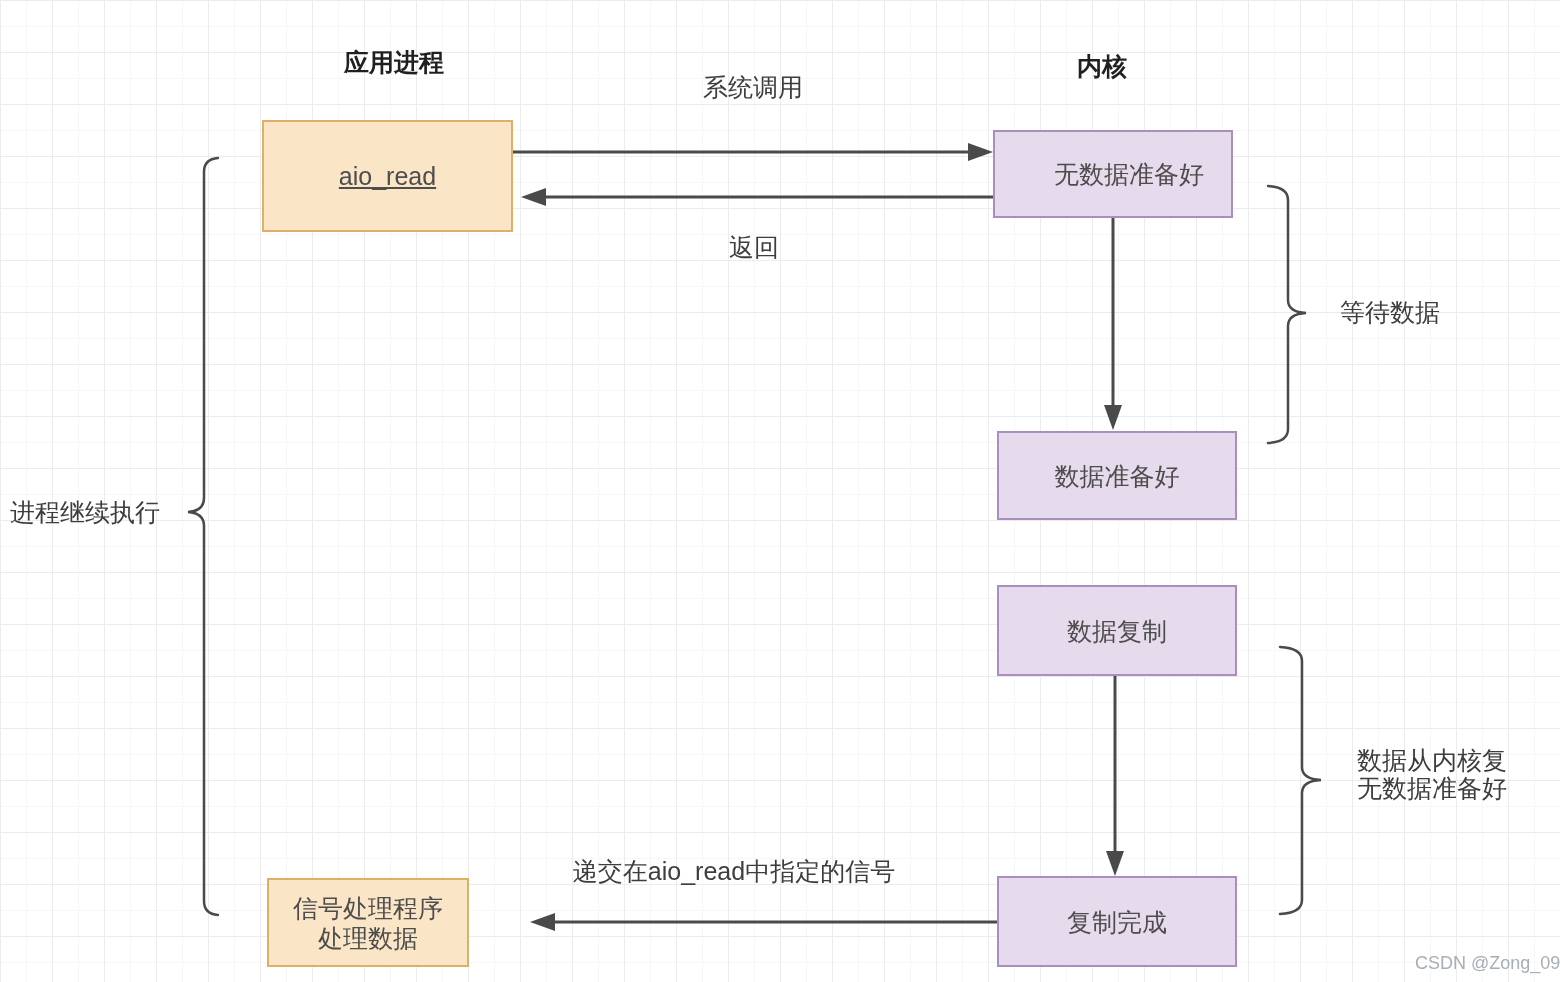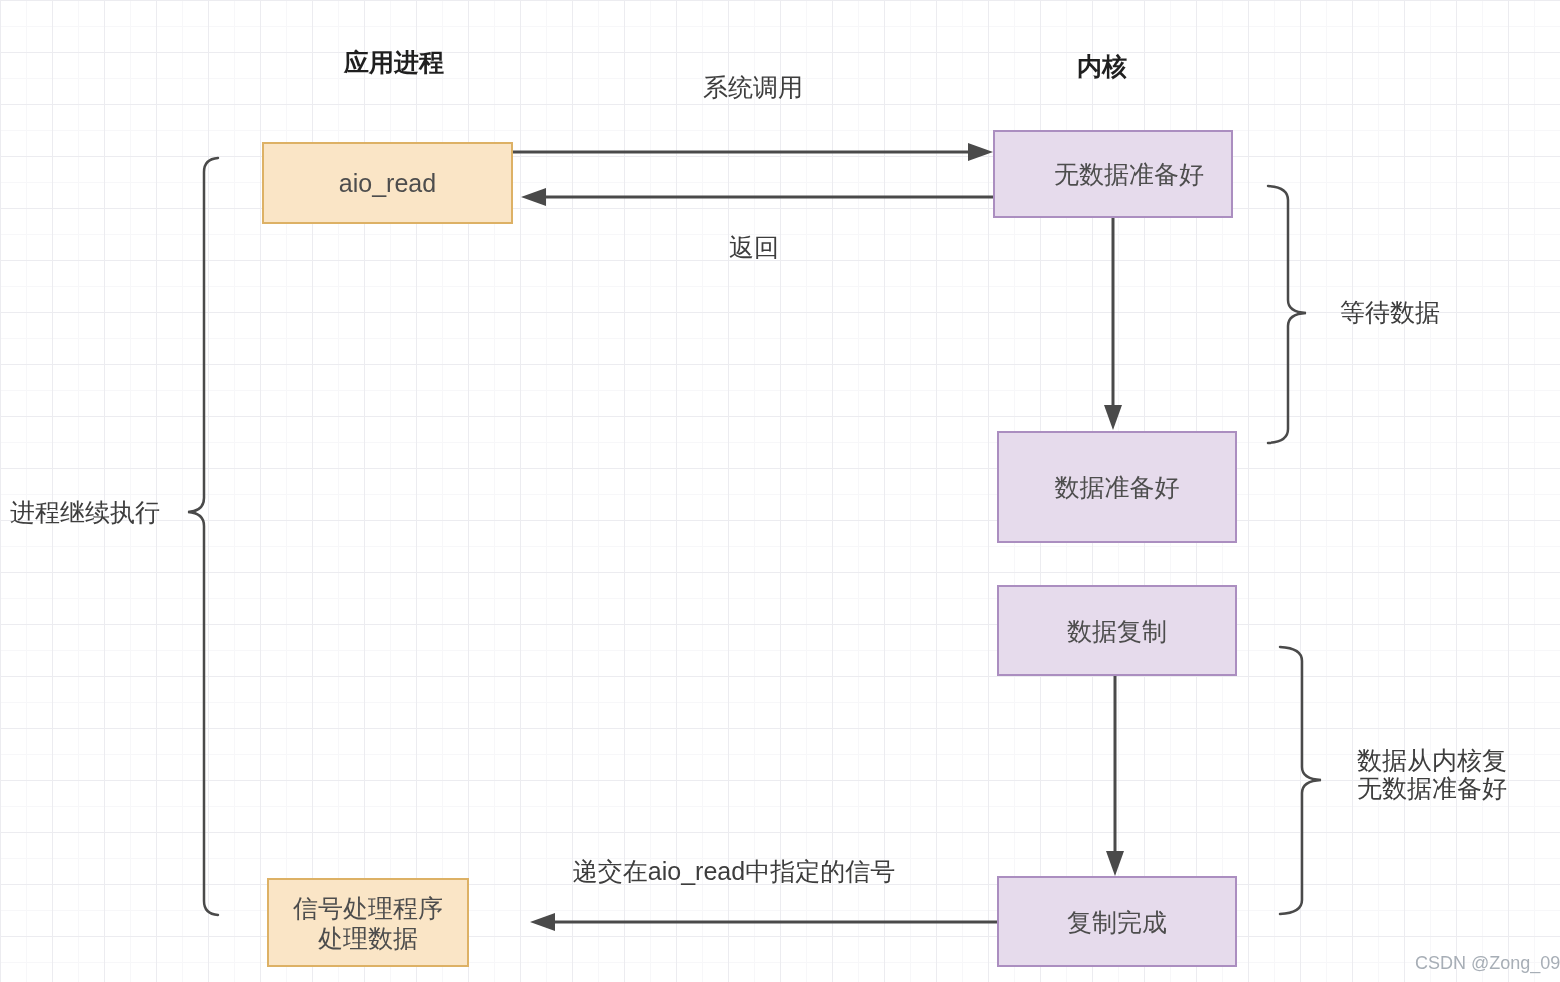--- a/index.html
+++ b/index.html
@@ -78,25 +78,25 @@
   <div class="lbl" style="left:754px;top:247px;">返回</div>
   <div class="lbl" style="left:734px;top:871px;">递交在aio_read中指定的信号</div>
 
   <div class="lbl" style="left:1390px;top:312px;">等待数据</div>
   <div class="lbl block" style="left:1357px;top:746px;">
     <div>数据从内核复</div>
     <div>无数据准备好</div>
   </div>
   <div class="lbl" style="left:85px;top:512px;">进程继续执行</div>
 
-  <div class="node orange" style="left:262px;top:142px;width:251px;height:82px;">aio_read</div>
+  <div class="node orange" style="left:262px;top:120px;width:251px;height:112px;text-decoration:underline;">aio_read</div>
 
   <div class="node purple" style="left:993px;top:130px;width:240px;height:88px;padding-left:32px;">无数据准备好</div>
 
-  <div class="node purple" style="left:997px;top:431px;width:240px;height:112px;">数据准备好</div>
+  <div class="node purple" style="left:997px;top:431px;width:240px;height:89px;">数据准备好</div>
 
   <div class="node purple" style="left:997px;top:585px;width:240px;height:91px;">数据复制</div>
 
   <div class="node purple" style="left:997px;top:876px;width:240px;height:91px;">复制完成</div>
 
   <div class="node orange" style="left:267px;top:878px;width:202px;height:89px;">
     <div>
       <div>信号处理程序</div>
       <div>处理数据</div>
     </div>

